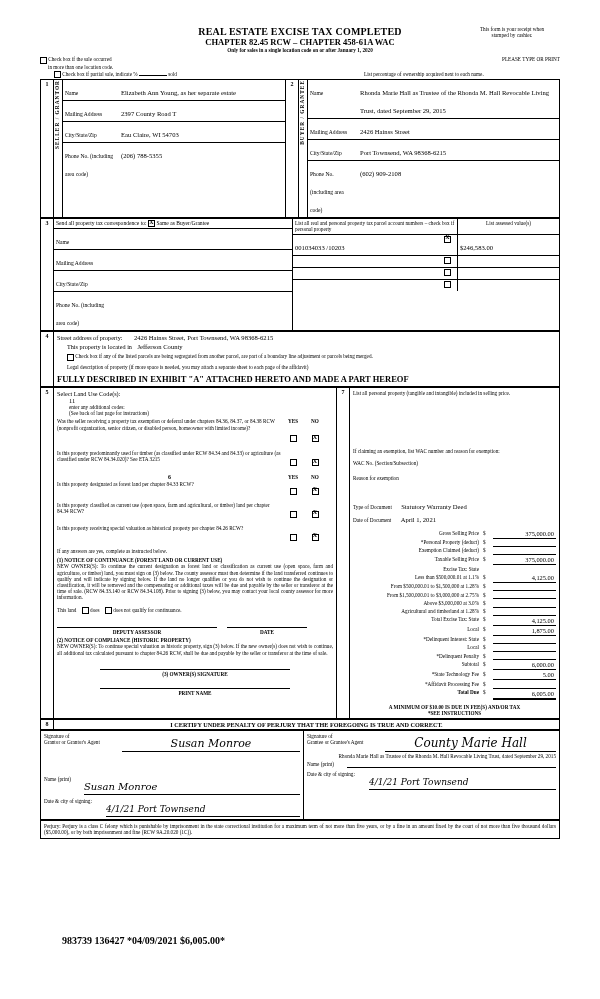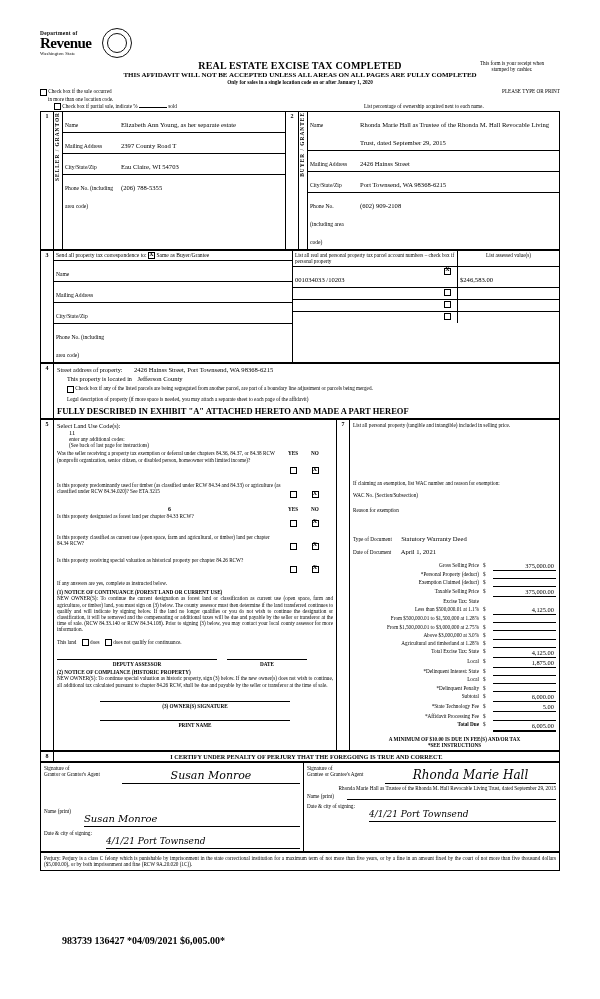--- a/index.html
+++ b/index.html
@@ -38,32 +38,24 @@
   .amt{font-size:6.4px;}
   .rightcell{text-align:right;}
   .tblfull{width:100%;}
 </style>
 </head>
 <body>
 
 <div class="page">
   <div class="sheet">
 
-    <div class="dept">
-      <div class="deptlogo" style="position:absolute;left:0;top:0;">
-        <div class="deptword">Department of</div>
-        <div class="rev">Revenue</div>
-        <div class="wastate">Washington State</div>
-      </div>
-      <div class="seal"></div>
-    </div>
 
     <div style="position:relative;margin-top:-4px;">
       <div class="ttl t1">REAL ESTATE EXCISE TAX COMPLETED</div>
-      <div class="ttl t3">THIS AFFIDAVIT WILL NOT BE ACCEPTED UNLESS ALL AREAS ON ALL PAGES ARE FULLY COMPLETED</div>
+      <div class="ttl t2">CHAPTER 82.45 RCW – CHAPTER 458-61A WAC</div>
       <div class="ttl xtiny">Only for sales in a single location code on or after January 1, 2020</div>
       <div style="position:absolute;right:0;top:0;width:96px;text-align:center;" class="xtiny">
         This form is your receipt when<br>stamped by cashier.
       </div>
     </div>
 
     <div class="row xtiny" style="margin-top:3px;align-items:flex-start;">
       <div style="width:330px;">
         <div><span class="cb"></span>
           <span>Check box if the sale occurred</span></div>
@@ -491,21 +483,21 @@
             <div class="xtiny" style="width:62px;">Date &amp; city of signing:</div>
             <div class="fill" style="border-bottom:1px solid #000;">
               <span class="cursive" style="font-size:9px;">4/1/21 Port Townsend</span>
             </div>
           </div>
         </td>
         <td style="padding:2px 3px;vertical-align:top;">
           <div class="row">
             <div class="xtiny" style="width:78px;">Signature of<br>Grantee or Grantee's Agent</div>
             <div class="fill" style="border-bottom:1px solid #000;text-align:center;">
-              <span class="cursive" style="font-size:12px;">Rhonda Marie Hall</span>
+              <span class="cursive" style="font-size:12px;">County Marie Hall</span>
             </div>
           </div>
           <div class="xtiny" style="text-align:right;margin-top:1px;">Rhonda Marie Hall as Trustee of the Rhonda M. Hall Revocable Living Trust, dated September 29, 2015</div>
           <div class="row" style="margin-top:2px;">
             <div class="xtiny" style="width:40px;">Name (print)</div>
             <div class="fill" style="border-bottom:1px solid #000;">
               <span class="val"></span>
             </div>
           </div>
           <div class="row" style="margin-top:3px;">

